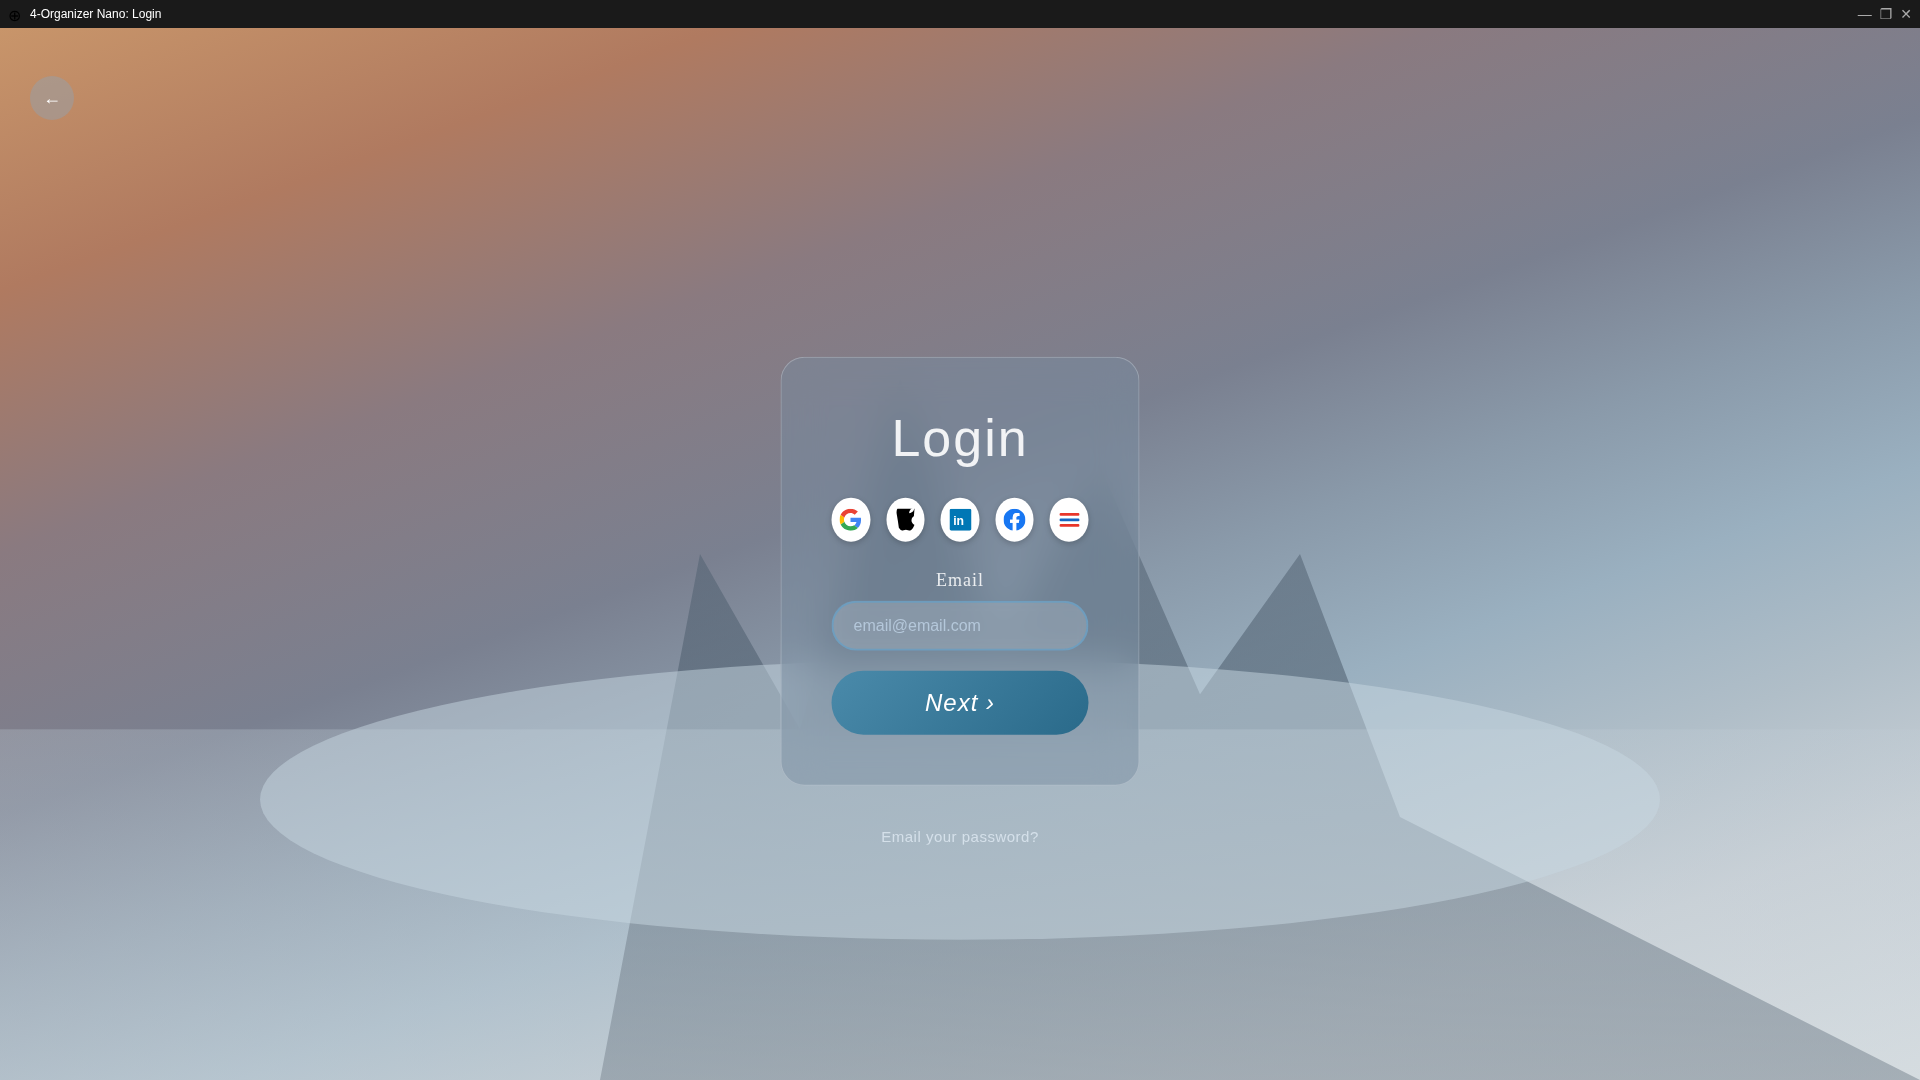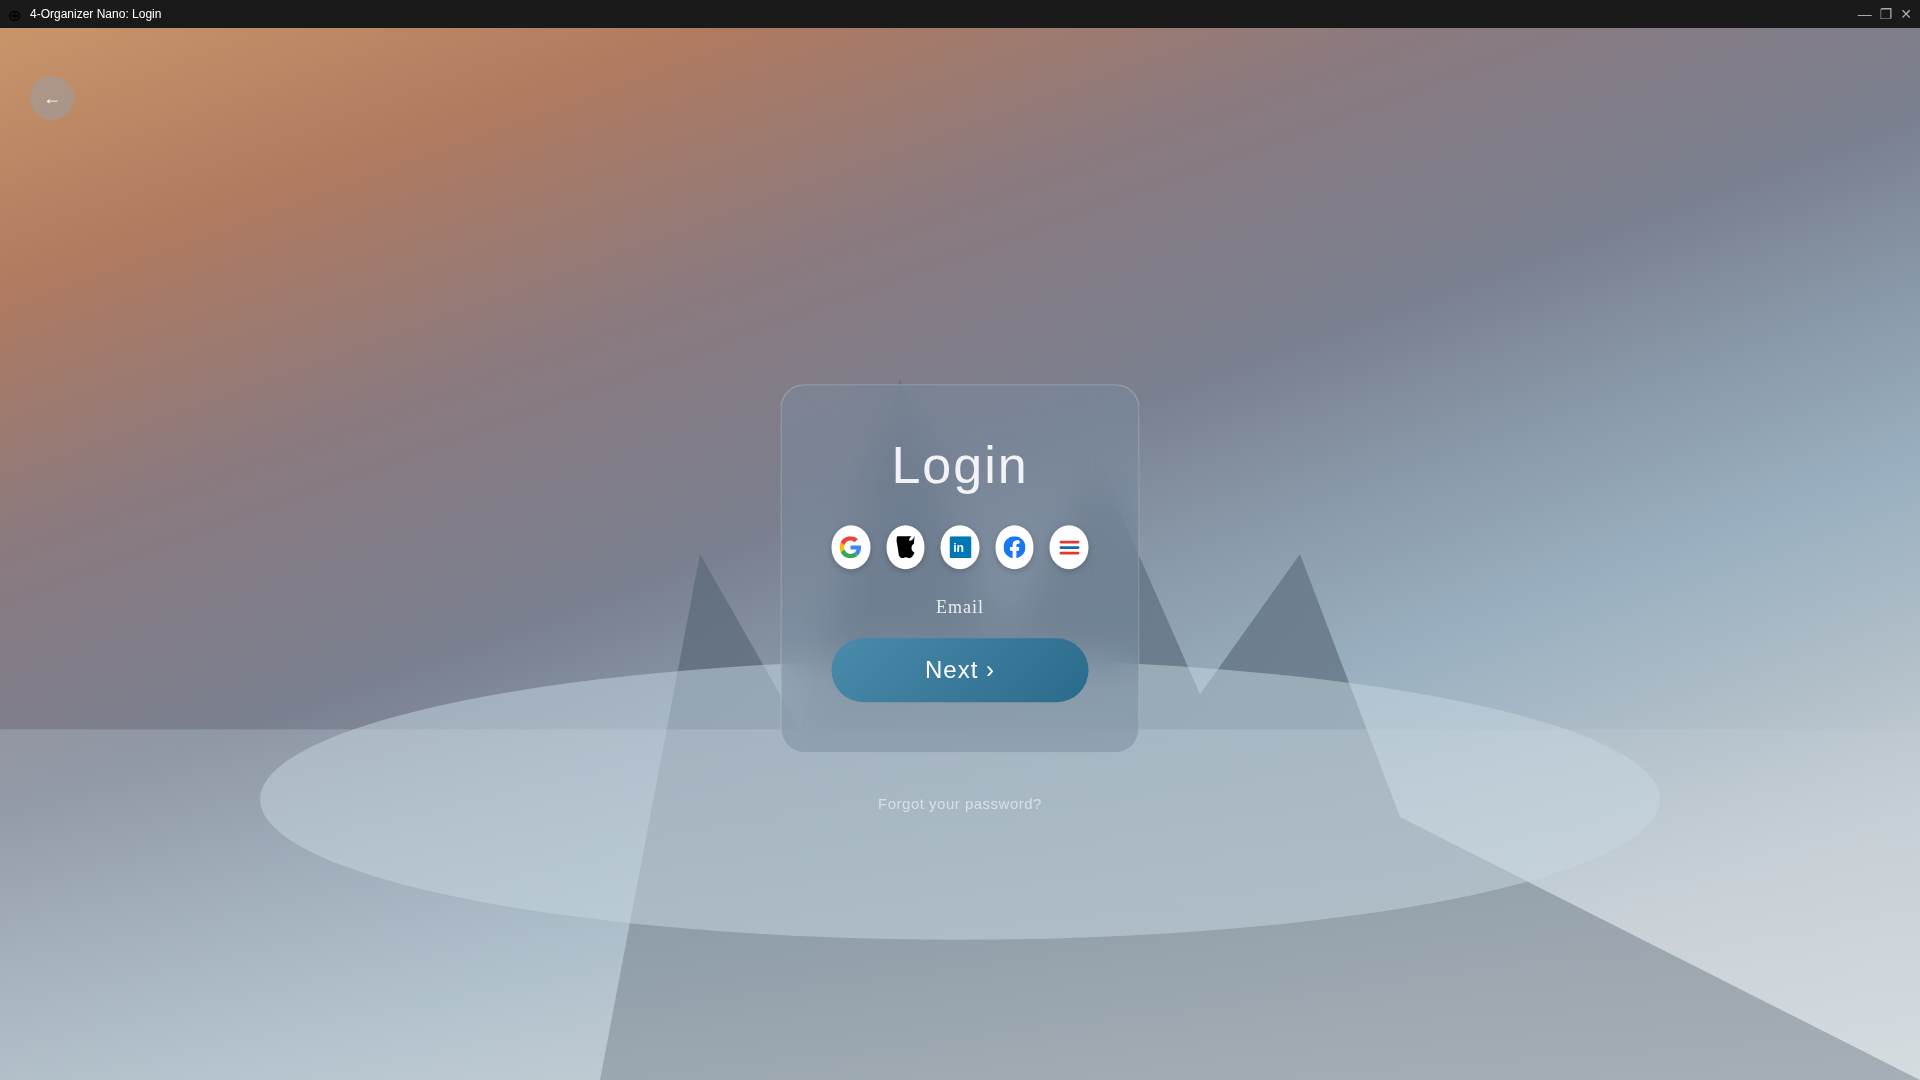--- a/index.html
+++ b/index.html
@@ -193,20 +193,21 @@
       margin-top: 20px;
       padding: 18px;
       border-radius: 40px;
       background: linear-gradient(135deg, #4a8aaa, #3a7a9a, #2a6a8a);
       border: none;
       color: white;
       font-size: 24px;
       font-weight: 300;
       cursor: pointer;
       letter-spacing: 1px;
+      font-style: italic;
     }
 
     
     .forgot-link {
       position: absolute;
       bottom: -60px;
       left: 50%;
       transform: translateX(-50%);
       white-space: nowrap;
       color: rgba(220,230,240,0.85);
@@ -304,20 +305,23 @@
         <svg width="22" height="22" viewBox="0 0 40 40">
           <rect x="2" y="8" width="36" height="5" rx="2" fill="#e8362a"></rect>
           <rect x="2" y="18" width="36" height="5" rx="2" fill="#1565c0"></rect>
           <rect x="2" y="28" width="36" height="5" rx="2" fill="#e8362a"></rect>
         </svg>
       </button>
     </div>
 
     <div>
       <p class="field-label">Email</p>
+      <div class="input-wrapper">
+        <input type="email" class="text-input" placeholder="email@email.com" style="">
+      </div>
     </div>
 
 
     <button class="next-btn">Next ›</button>
 
-    <a class="forgot-link" href="#">Forgot your password?</a>
+    <a class="forgot-link" href="#">Email your password?</a>
   </div>
 </div>
 
 </body></html>

